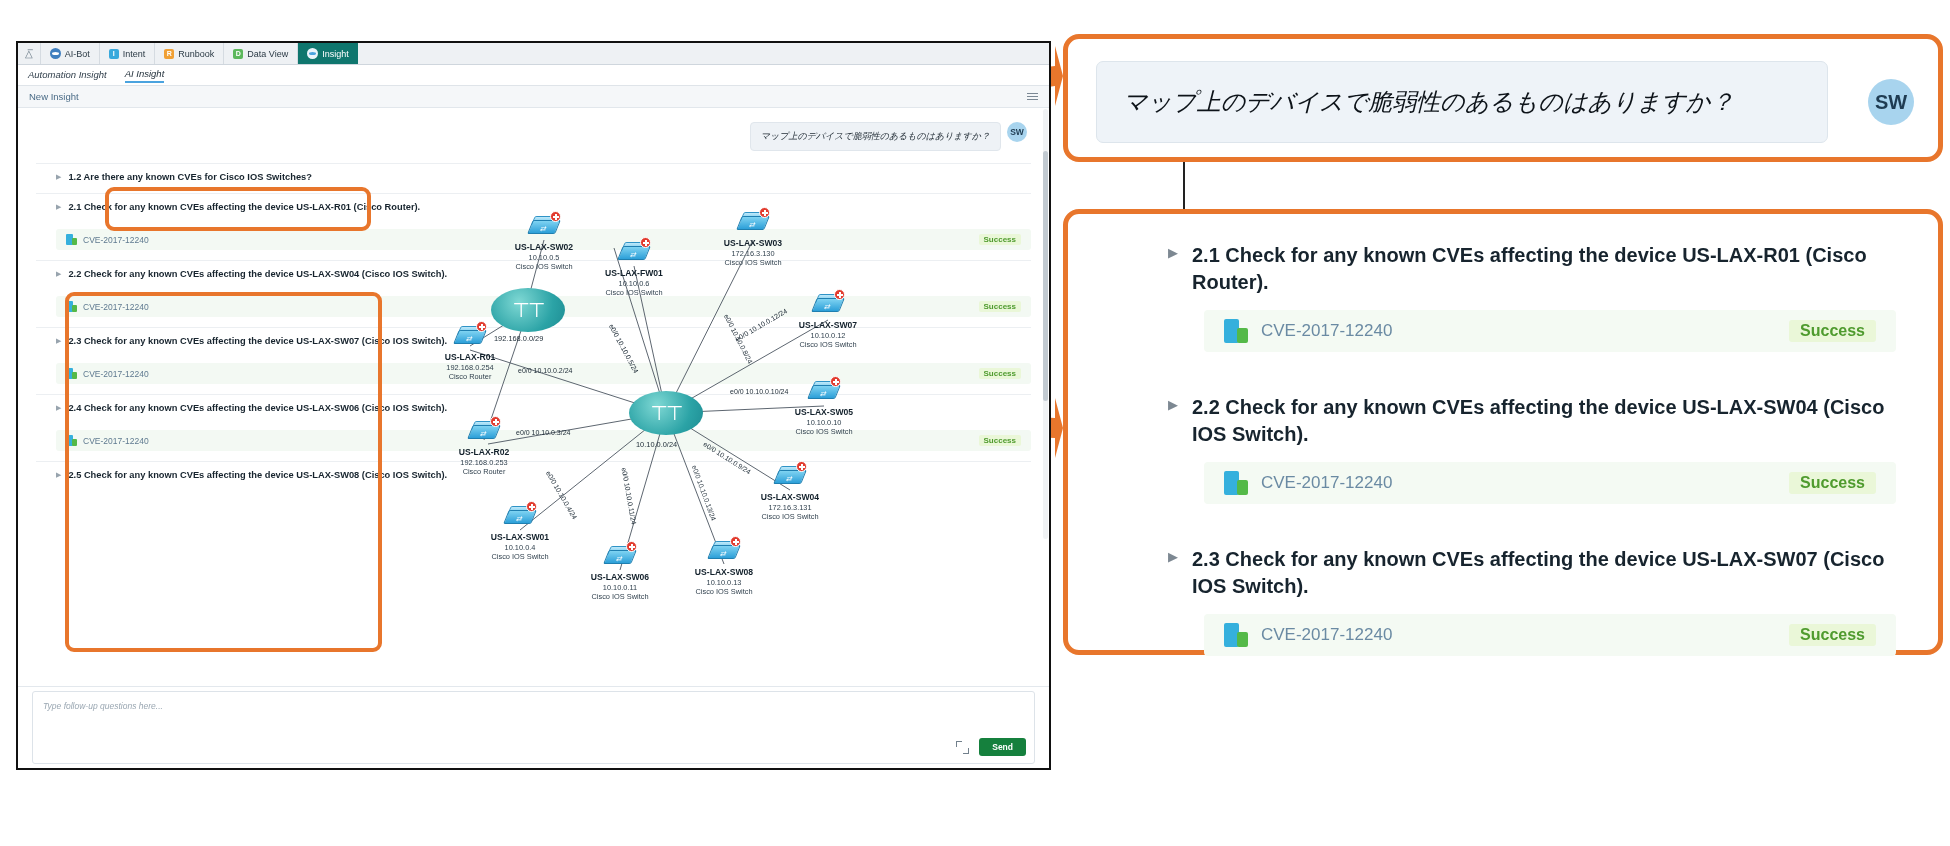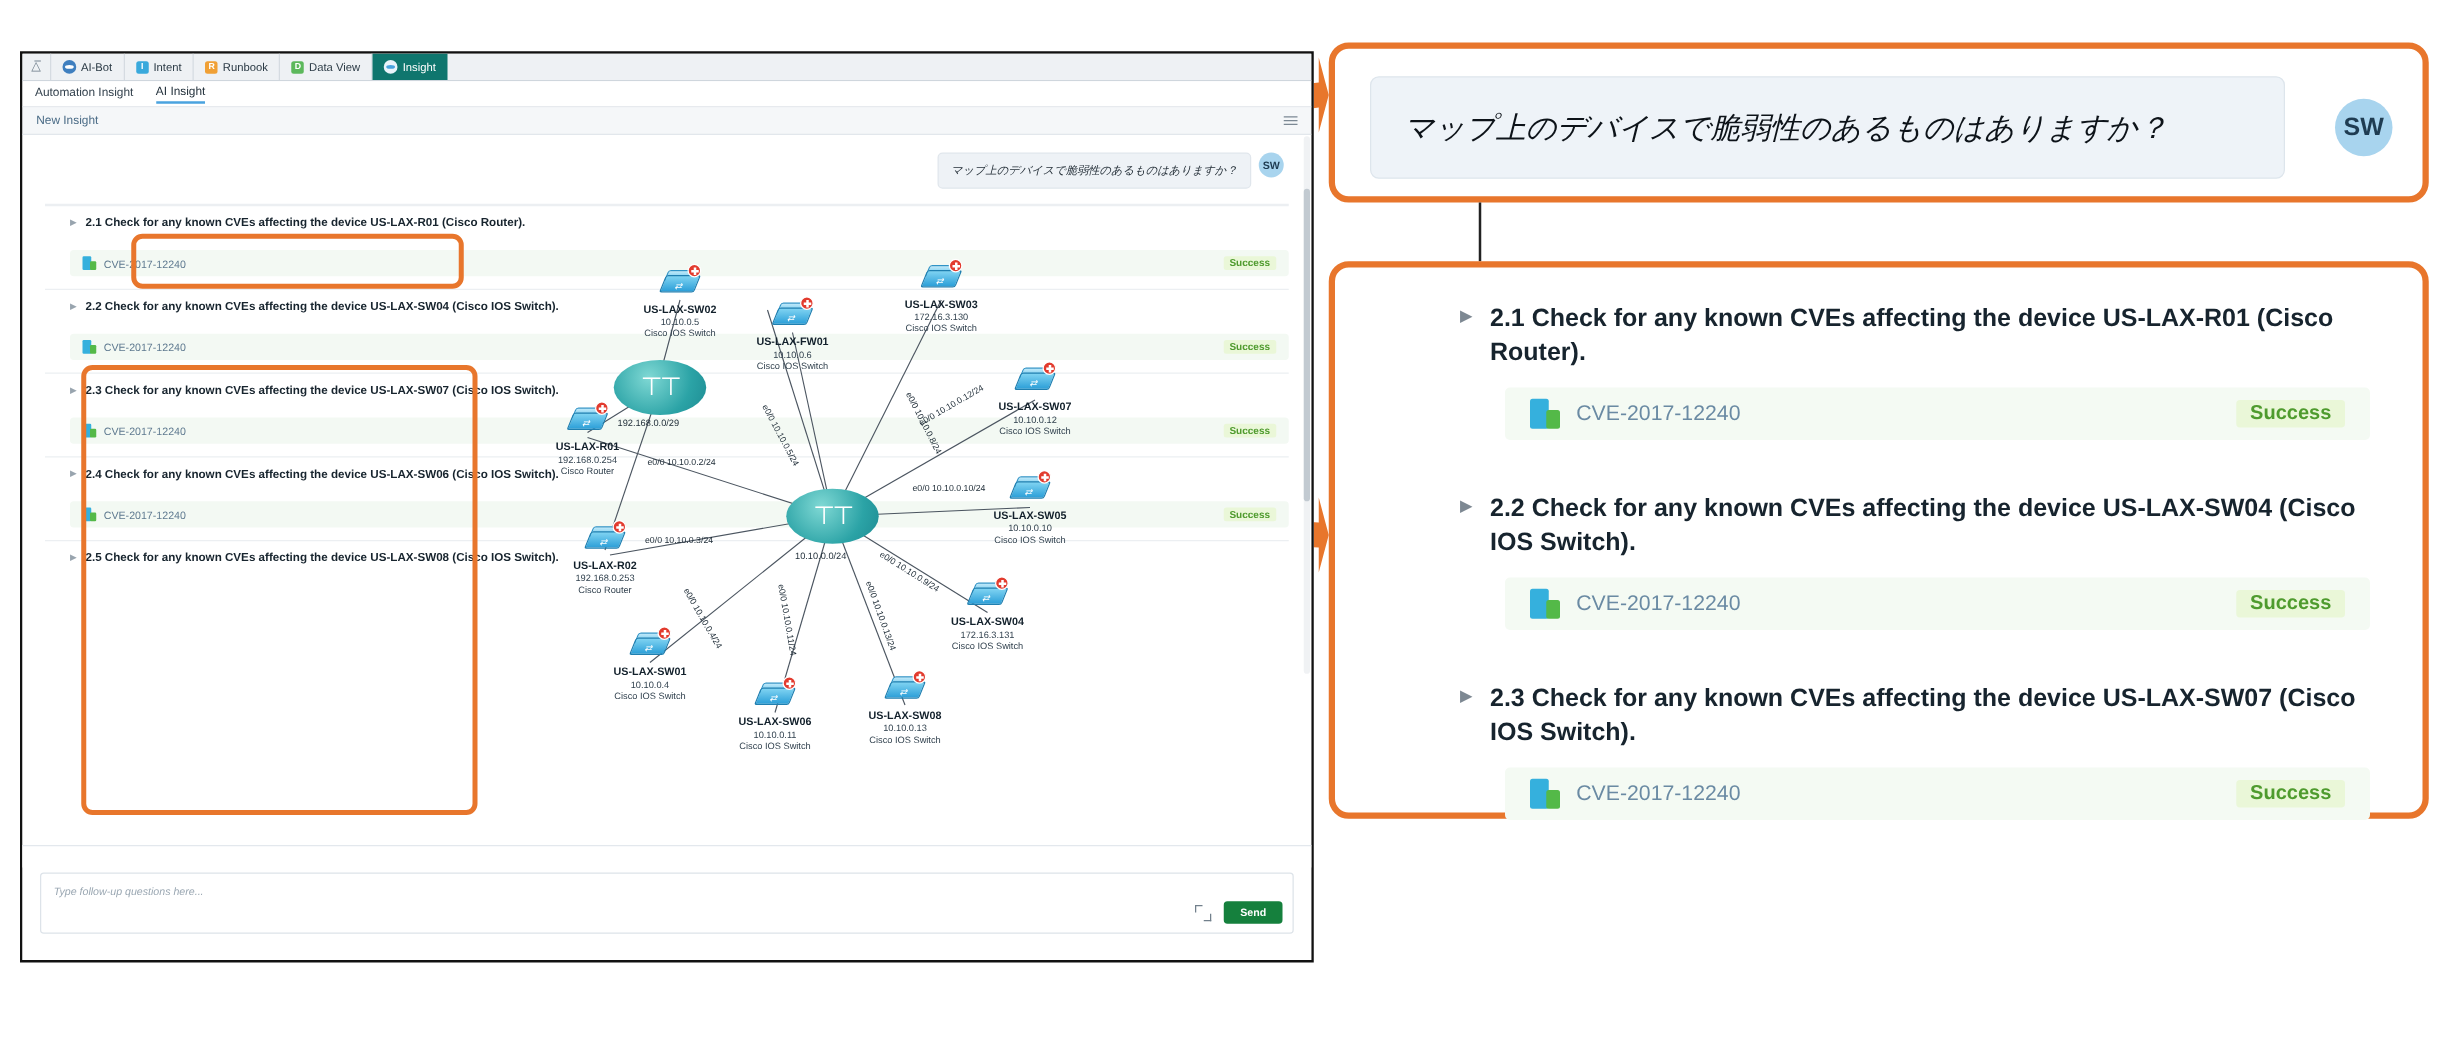--- a/index.html
+++ b/index.html
@@ -52,21 +52,21 @@
     border-radius:50%;background:#fff;
   }
   .circ-icon.white{ background:#eaf4fb; }
   .circ-icon.white::after{ background:#4aa3df; }
   .chev-up { font-size:10px; color:#6b7b88; line-height:1; }
 
   
   #sub-tabbar {
     position:absolute; left:0; top:22px; width:100%; height:21px;
     background:#fff; border-bottom:1px solid #dfe4e9;
-    display:flex; align-items:center; padding-left:10px; gap:18px;
+    display:flex; align-items:center; padding-left:10px; gap:18px;font-style:italic;
   }
   .stab { font-size:9.5px; color:#33414d; padding-bottom:2px; }
   .stab.active { color:#1d2b36; border-bottom:2px solid #4aa3df; }
 
   
   #new-insight-bar {
     position:absolute; left:0; top:43px; width:100%; height:22px;
     background:#f5f7f9; border-bottom:1px solid #e2e7ec;
     display:flex; align-items:center; justify-content:space-between;
     padding:0 11px;
@@ -117,22 +117,22 @@
     padding:5px 10px;
   }
   .cve-ico { width:11px;height:11px;flex:none;position:relative; }
   .cve-ico .l{position:absolute;left:0;top:0;width:7px;height:11px;background:#35b0dd;border-radius:1px;}
   .cve-ico .r{position:absolute;left:6px;top:4px;width:5px;height:7px;background:#54b948;border-radius:1px;}
   .cve-name { font-size:8.5px; color:#5f7a90; flex:1; }
   .status-pill { font-size:8px; font-weight:bold; color:#4f9b2e; background:#eaf7d8; padding:1px 5px; border-radius:2px; }
 
   
   #composer {
-    position:absolute; left:0; bottom:0; width:100%; height:92px;
-    background:#fff; border-top:1px solid #e3e8ed; padding:21px 14px;
+    position:absolute; left:0; bottom:0; width:100%; height:82px;
+    background:#fff; border-top:1px solid #e3e8ed; padding:4px 14px;
   }
   #composer-box {
     width:100%; height:100%; border:1px solid #dde3e9; border-radius:3px;
     position:relative; background:#fff;
   }
   #composer-placeholder {
     position:absolute; left:10px; top:9px; font-size:8.5px;
     color:#9aa7b2; font-style:italic;
   }
   #composer-actions { position:absolute; right:8px; bottom:7px; display:flex; align-items:center; gap:10px; }
@@ -295,20 +295,27 @@
   <div id="conversation">
     <div id="conv-inner">
 
       <div class="user-row">
         <div class="user-bubble">マップ上のデバイスで脆弱性のあるものはありますか？</div>
         <div class="avatar-sw">SW</div>
       </div>
 
       <div class="divider"></div>
 
+      <div class="qa-block">
+        <div class="q-row">
+          <span class="gear-ai ghost"></span>
+          <span class="tri">▶</span>
+          <span class="q-text">1.2 Are there any known CVEs for Cisco IOS Switches?</span>
+        </div>
+      </div>
       <div class="divider"></div>
 
       <div class="qa-block">
         <div class="q-row">
           <span class="gear-ai ghost"></span>
           <span class="tri">▶</span>
           <span class="q-text">2.1 Check for any known CVEs affecting the device US-LAX-R01 (Cisco Router).</span>
         </div>
         <div class="cve-row">
           <span class="cve-ico">

